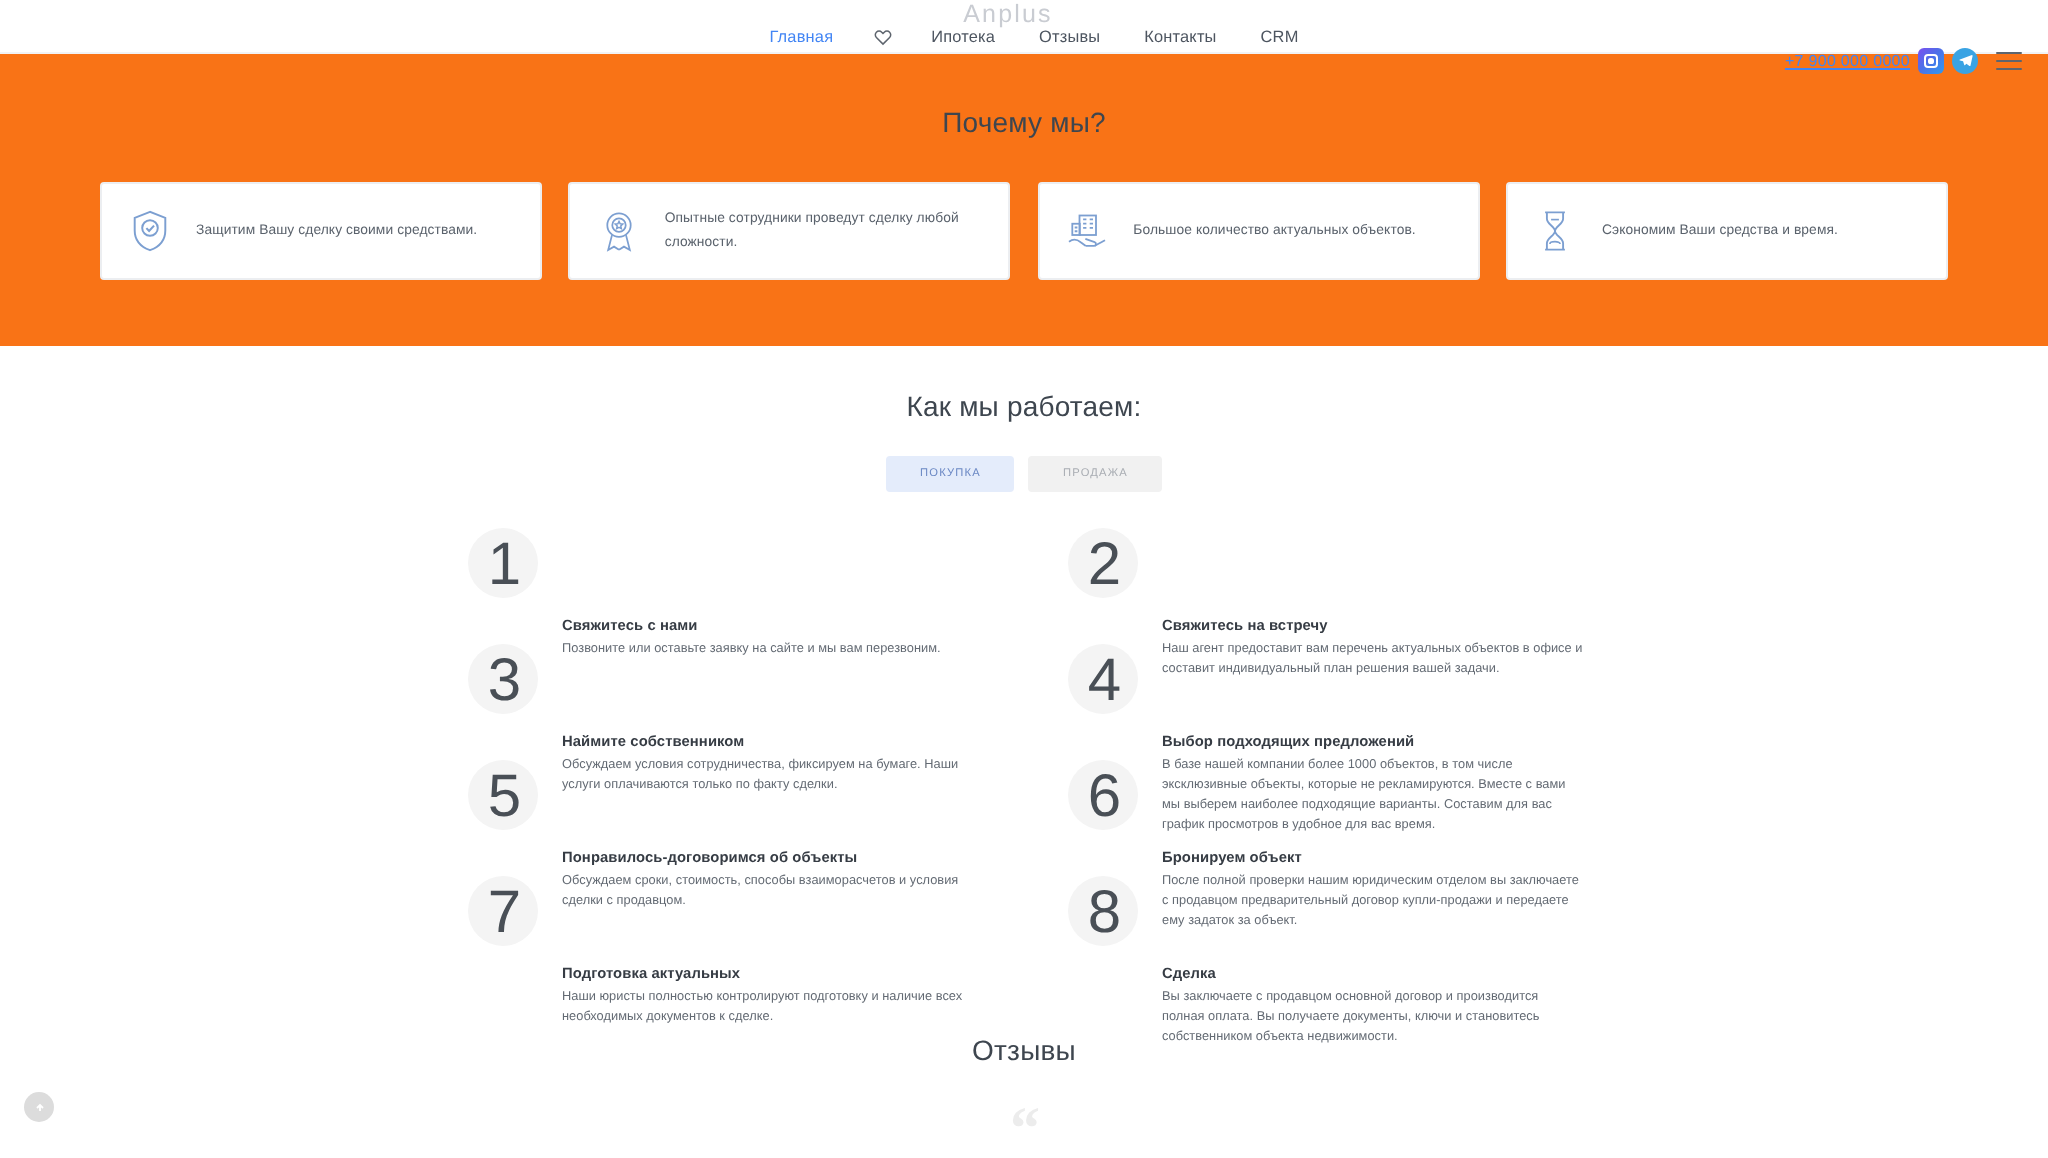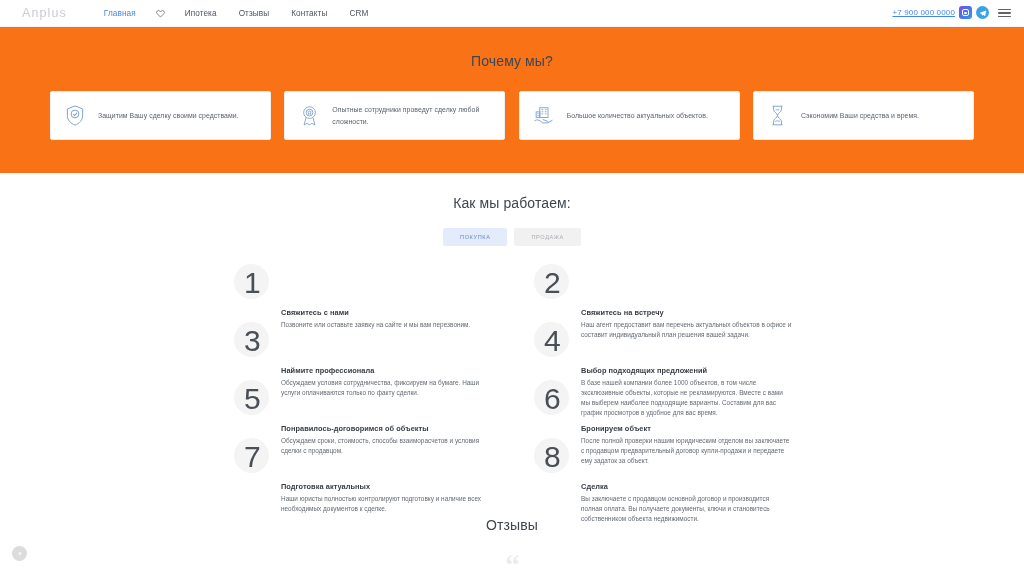--- a/index.html
+++ b/index.html
@@ -14,20 +14,21 @@
 
   
   .header {
     height: 27px;
     background: #ffffff;
     display: flex;
     align-items: center;
     padding: 0 12px 0 22px;
     border-bottom: 1px solid #f2f3f5;
     position: relative;
+    flex-direction: column;
   }
   .logo {
     font-size: 12.5px;
     letter-spacing: 1.1px;
     color: #c9ccd2;
     font-weight: 400;
     margin-right: 26px;
   }
   .nav {
     display: flex;
@@ -344,21 +345,21 @@
         <div class="step-title">Свяжитесь на встречу</div>
         <div class="step-desc">Наш агент предоставит вам перечень актуальных объектов в офисе и составит индивидуальный план решения вашей задачи.</div>
       </div>
     </div>
 
     <div class="step">
       <div class="step-num">
         <span>3</span>
       </div>
       <div class="step-body">
-        <div class="step-title">Наймите профессионала</div>
+        <div class="step-title">Наймите собственником</div>
         <div class="step-desc">Обсуждаем условия сотрудничества, фиксируем на бумаге. Наши услуги оплачиваются только по факту сделки.</div>
       </div>
     </div>
 
     <div class="step">
       <div class="step-num">
         <span>4</span>
       </div>
       <div class="step-body">
         <div class="step-title">Выбор подходящих предложений</div>

